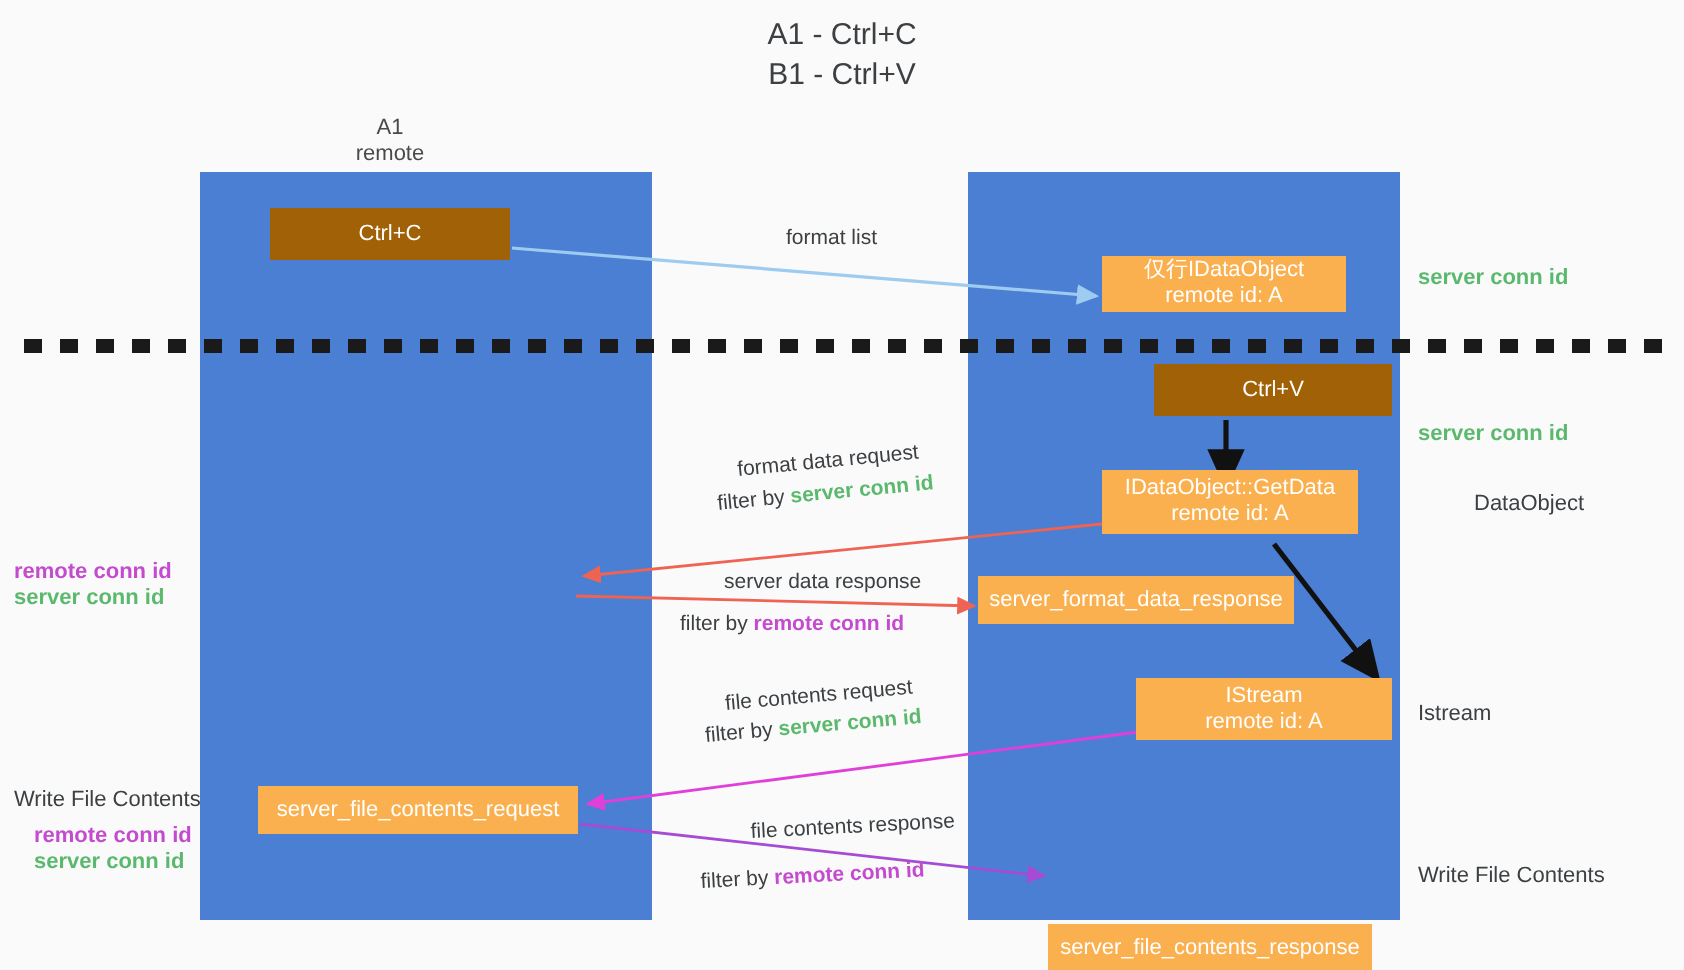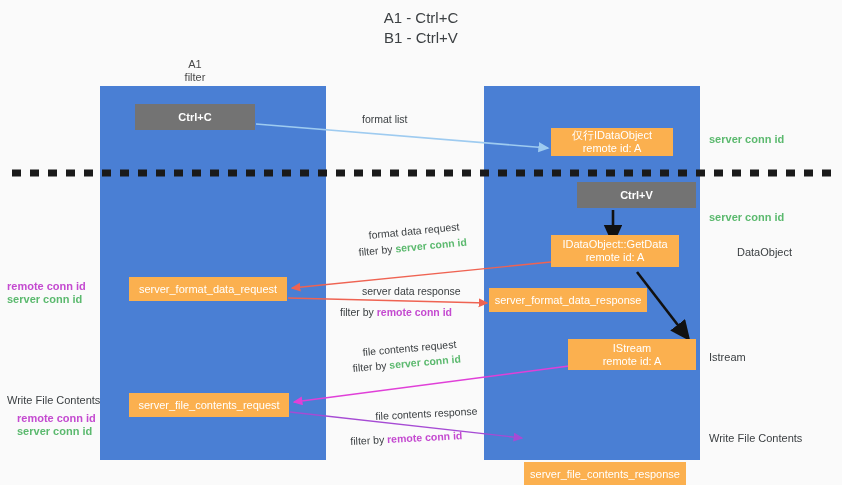--- a/index.html
+++ b/index.html
@@ -27,21 +27,21 @@
 
   
   .lane{position:absolute;background:#4a7fd4;}
 
   
   .box{
     position:absolute;display:flex;align-items:center;justify-content:center;
     text-align:center;color:#ffffff;font-size:11px;line-height:13px;
     white-space:pre;box-sizing:border-box;
   }
-  .box.green{background:#737373;font-weight:bold;}
+  .box.green{background:#a16207;}
   .box.orange{background:#fbb04f;}
 
   
   .lbl{
     position:absolute;font-size:11px;line-height:14px;color:#3c4043;
     white-space:pre;
   }
   .lbl.green{color:#5bb96e;font-weight:bold;}
   .lbl.purple{color:#c44ad0;font-weight:bold;}
 
@@ -59,21 +59,21 @@
 </style>
 </head>
 <body>
 
 <div id="stage">
 
   <div class="title">A1 - Ctrl+C
 B1 - Ctrl+V</div>
 
   <div class="colhead" style="left:120px;top:58px;width:150px;">A1
-filter</div>
+remote</div>
 
   <div class="lane" style="left:100px;top:86px;width:226px;height:374px;"></div>
   <div class="lane" style="left:484px;top:86px;width:216px;height:374px;"></div>
 
   <svg class="overlay" viewBox="0 0 842 485">
     <defs>
       <marker id="ah-blue" markerWidth="7" markerHeight="7" refX="6" refY="3.2" orient="auto">
         <path d="M0,0 L7,3.2 L0,6.4 z" fill="#9ecbf0"></path>
       </marker>
       <marker id="ah-red" markerWidth="7" markerHeight="7" refX="6" refY="3.2" orient="auto">
@@ -113,21 +113,20 @@
 remote id: A</div>
 
   <div class="box green" style="left:553px;top:182px;width:119px;height:26px;margin-left:24px;">Ctrl+V</div>
 
   <div class="box orange" style="left:551px;top:235px;width:128px;height:32px;">IDataObject::GetData
 remote id: A</div>
 
   <div class="box orange" style="left:568px;top:339px;width:128px;height:31px;">IStream
 remote id: A</div>
 
-  <div class="box orange" style="left:129px;top:277px;width:158px;height:24px;">server_format_data_request</div>
 
   <div class="box orange" style="left:489px;top:288px;width:158px;height:24px;">server_format_data_response</div>
 
   <div class="box orange" style="left:129px;top:393px;width:160px;height:24px;">server_file_contents_request</div>
 
   <div class="box orange" style="left:524px;top:425px;width:162px;height:24px;margin-top:37px;">server_file_contents_response</div>
 
   <div class="lbl green" style="left:709px;top:132px;">server conn id</div>
 
   <div class="lbl green" style="left:709px;top:210px;">server conn id</div>
@@ -138,21 +137,21 @@
 
   <div class="lbl" style="left:709px;top:431px;">Write File Contents</div>
 
   <div class="lbl purple" style="left:7px;top:279px;">remote conn id</div>
   <div class="lbl green" style="left:7px;top:292px;">server conn id</div>
 
   <div class="lbl" style="left:7px;top:393px;">Write File Contents</div>
   <div class="lbl purple" style="left:17px;top:411px;">remote conn id</div>
   <div class="lbl green" style="left:17px;top:424px;">server conn id</div>
 
-  <div class="anno" style="left:362px;top:112px;">format list</div>
+  <div class="anno" style="left:393px;top:112px;">format list</div>
 
   <div class="anno" style="left:368px;top:228px;transform:rotate(-5.5deg);">format data request</div>
   <div class="anno" style="left:358px;top:245px;transform:rotate(-5.5deg);">
     <span>filter by </span><span class="g">server conn id</span>
   </div>
 
   <div class="anno" style="left:362px;top:284px;">server data response</div>
   <div class="anno" style="left:340px;top:305px;">
     <span>filter by </span><span class="p">remote conn id</span>
   </div>

